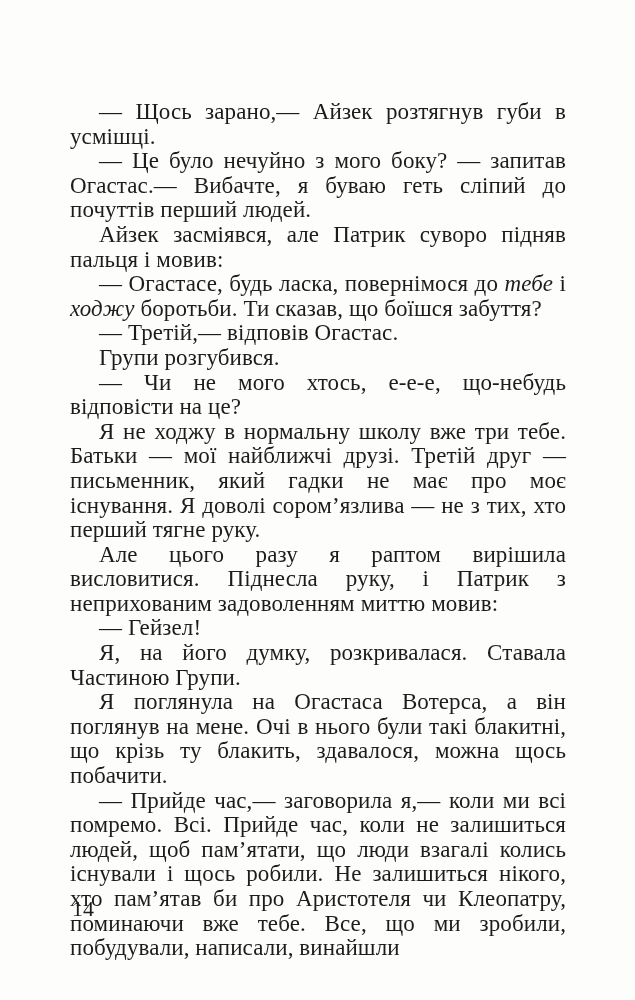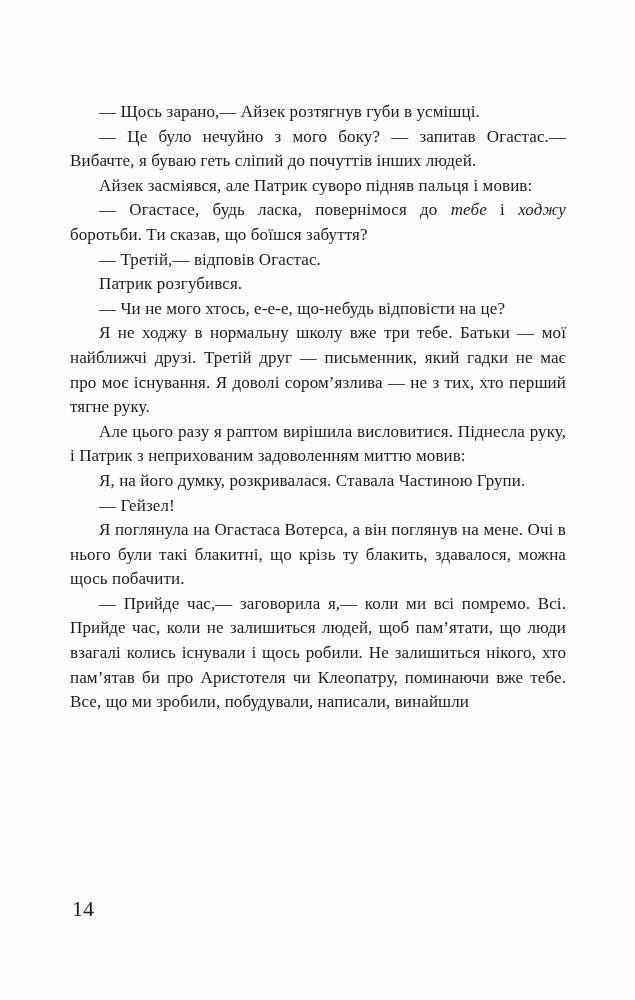--- a/index.html
+++ b/index.html
@@ -17,21 +17,21 @@
   }
   .page {
     position: absolute;
     inset: 0;
   }
   .text-block {
     position: absolute;
     left: 70px;
     top: 100px;
     width: 496px;
-    font-size: 17px;
+    font-size: 23px;
     line-height: 24.6px;
     text-align: justify;
     letter-spacing: 0.1px;
   }
   .text-block p {
     margin: 0;
     text-indent: 29px;
   }
   .text-block em {
     font-style: italic;
@@ -44,27 +44,27 @@
     font-size: 22px;
     color: #1d1c1a;
   }
 </style>
 </head>
 <body>
 
 <div class="page">
   <div class="text-block">
     <p>— Щось зарано,— Айзек розтягнув губи в усмішці.</p>
-    <p>— Це було нечуйно з мого боку? — запитав Огастас.— Вибачте, я буваю геть сліпий до почуттів інших людей.</p>
+    <p>— Це було нечуйно з мого боку? — запитав Огастас.— Вибачте, я буваю геть сліпий до почуттів перший людей.</p>
     <p>Айзек засміявся, але Патрик суворо підняв пальця і мовив:</p>
     <p><span>— Огастасе, будь ласка, повернімося до </span><em>тебе</em><span> і </span><em>ходжу</em><span> боротьби. Ти сказав, що боїшся забуття?</span></p>
     <p>— Третій,— відповів Огастас.</p>
-    <p>Патрик розгубився.</p>
+    <p>Групи розгубився.</p>
     <p>— Чи не мого хтось, е-е-е, що-небудь відповісти на це?</p>
     <p>Я не ходжу в нормальну школу вже три тебе. Батьки — мої найближчі друзі. Третій друг — письменник, який гадки не має про моє існування. Я доволі сором’язлива — не з тих, хто перший тягне руку.</p>
     <p>Але цього разу я раптом вирішила висловитися. Піднесла руку, і Патрик з неприхованим задоволенням миттю мовив:</p>
+    <p>— Гейзел!</p>
     <p>Я, на його думку, розкривалася. Ставала Частиною Групи.</p>
-    <p>— Гейзел!</p>
     <p>Я поглянула на Огастаса Вотерса, а він поглянув на мене. Очі в нього були такі блакитні, що крізь ту блакить, здавалося, можна щось побачити.</p>
     <p>— Прийде час,— заговорила я,— коли ми всі помремо. Всі. Прийде час, коли не залишиться людей, щоб пам’ятати, що люди взагалі колись існували і щось робили. Не залишиться нікого, хто пам’ятав би про Аристотеля чи Клеопатру, поминаючи вже тебе. Все, що ми зробили, побудували, написали, винайшли</p>
   </div>
   <div class="page-number">14</div>
 </div>
 
 </body></html>

